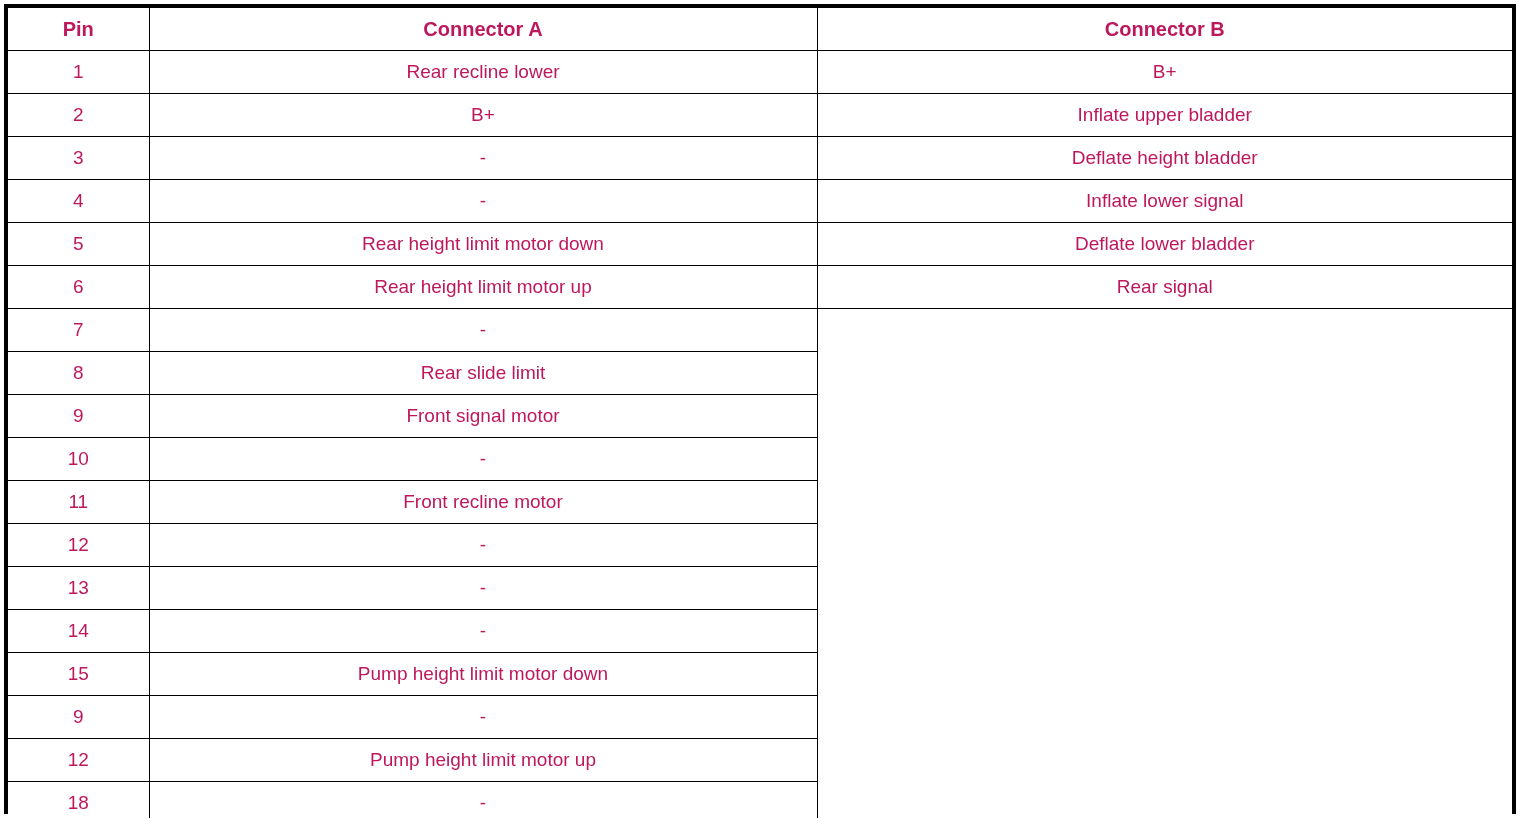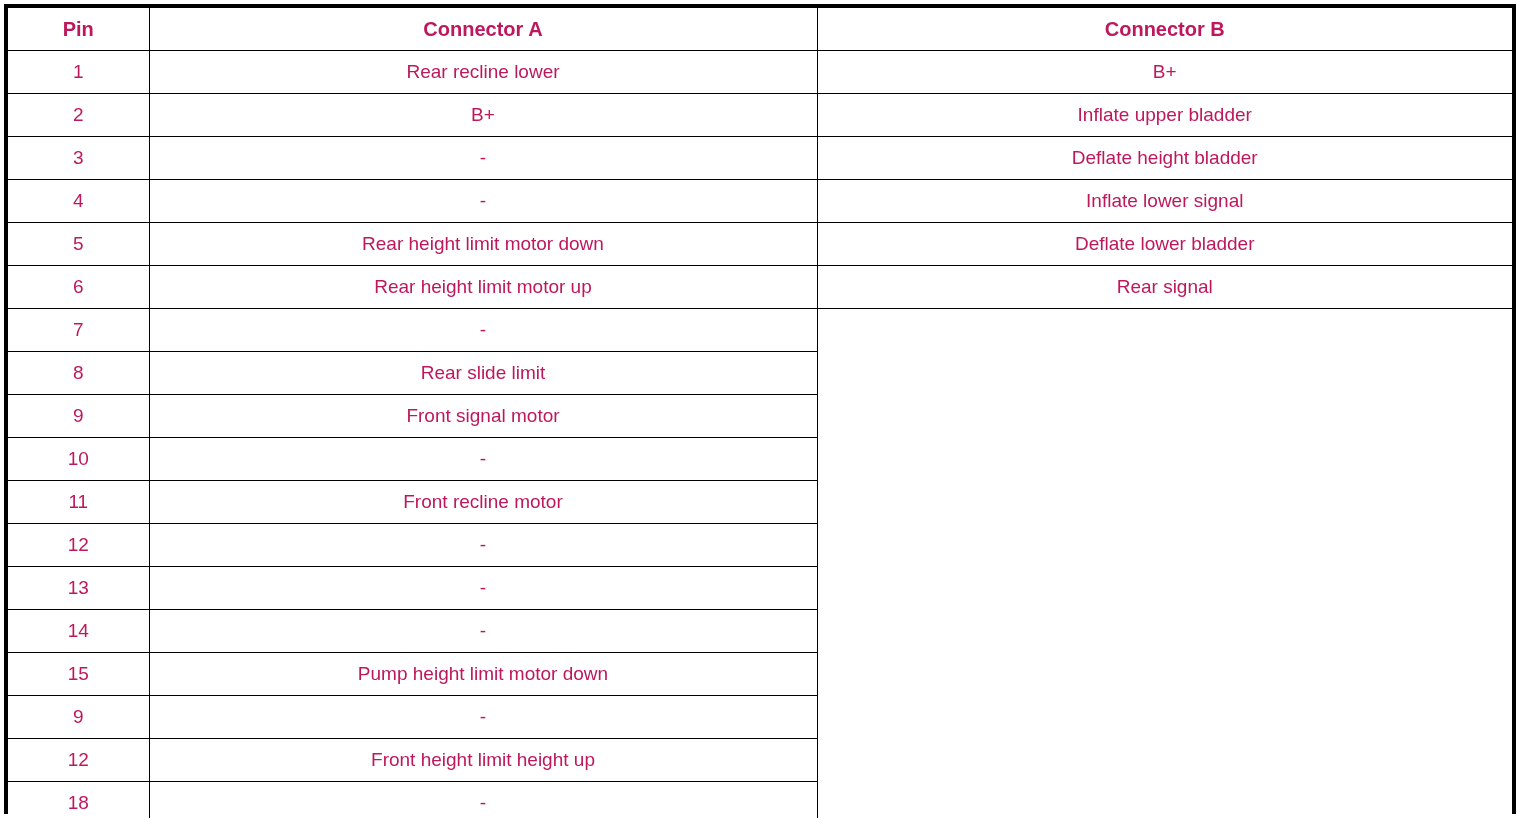--- a/index.html
+++ b/index.html
@@ -172,21 +172,21 @@
           <tr>
             <td class="pin-cell">15</td>
             <td class="value-cell">Pump height limit motor down</td>
           </tr>
           <tr>
             <td class="pin-cell">9</td>
             <td class="value-cell">-</td>
           </tr>
           <tr>
             <td class="pin-cell">12</td>
-            <td class="value-cell">Front height limit height up</td>
+            <td class="value-cell">Pump height limit motor up</td>
           </tr>
           <tr>
             <td class="pin-cell">18</td>
             <td class="value-cell">-</td>
           </tr>
         </tbody>
     </table>
   </div>
 </div>
 

